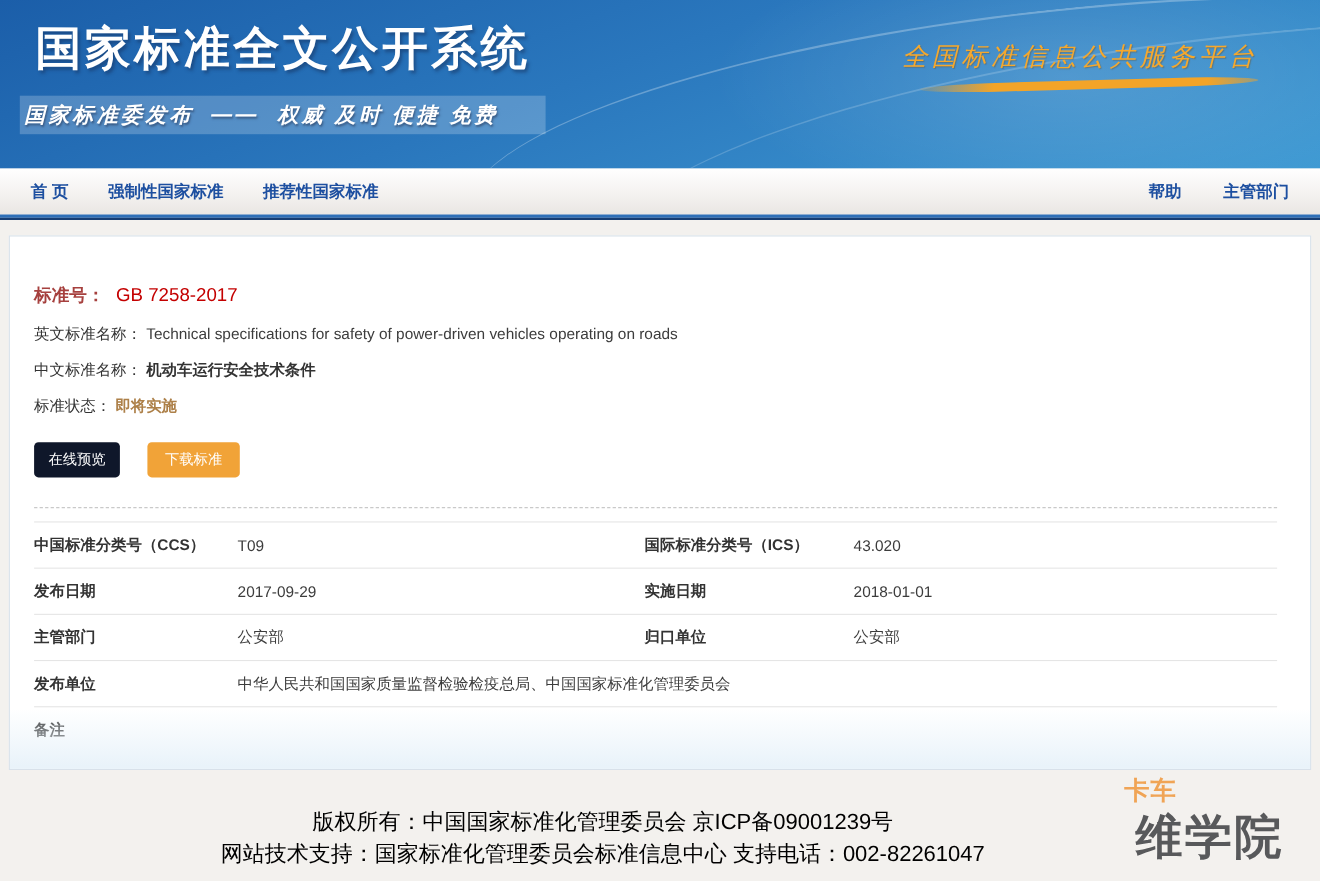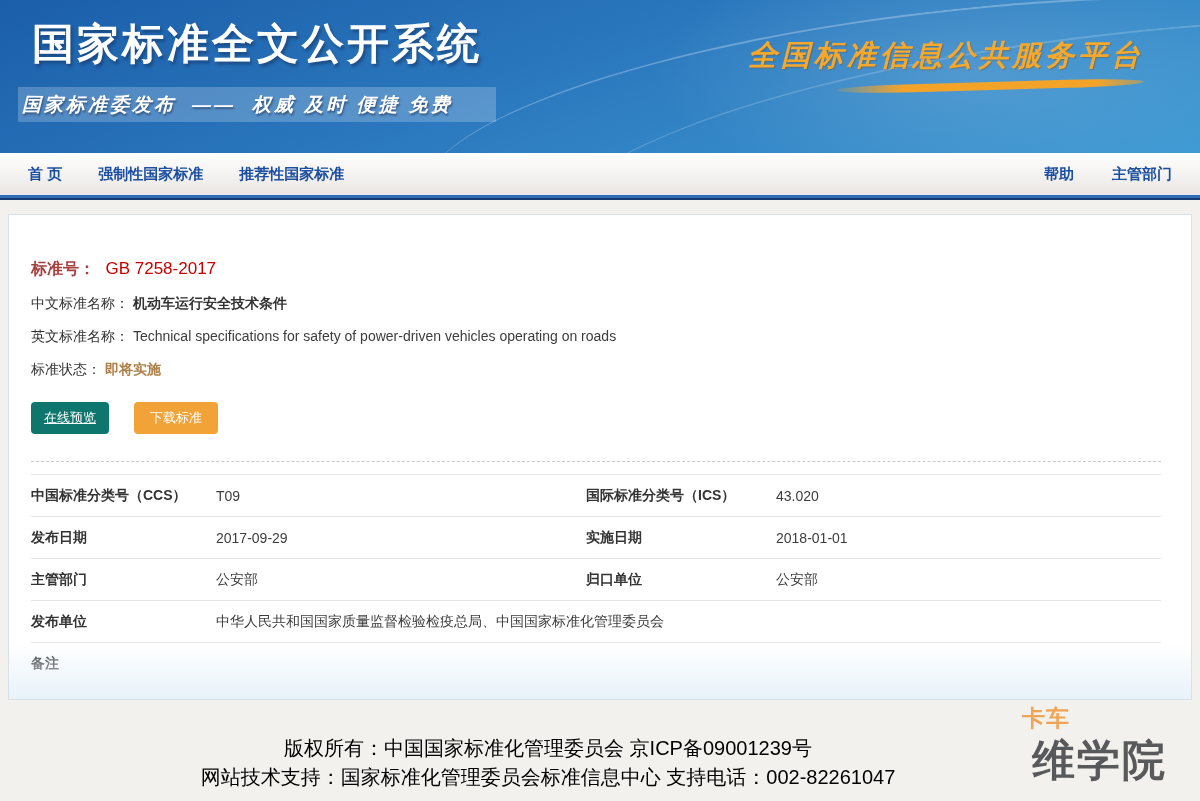--- a/index.html
+++ b/index.html
@@ -48,21 +48,21 @@
     color: #ffffff; font-weight: bold; font-style: italic;
     font-size: 19px; letter-spacing: 3px;
     text-shadow: 1px 2px 2px rgba(30,40,70,0.55);
   }
   .sub-dash { margin: 0 16px; }
   .platform {
     position: absolute; right: 56px; top: 36px;
     text-align: right;
   }
   .platform-name {
-    color: #f6a82c; font-size: 29px; font-weight: bold; font-style: italic;
+    color: #f6a82c; font-size: 23px; font-weight: normal; font-style: italic;
     letter-spacing: 4px;
     text-shadow: 1px 1px 1px rgba(120,70,0,0.35);
     white-space: nowrap;
   }
   .platform-underline {
     margin-top: 6px; margin-left: -6px;
     width: 308px; height: 8px;
     background: linear-gradient(to right, rgba(243,164,40,0.15), #f3a428 22%, #f3a428 85%, rgba(243,164,40,0.45));
     border-radius: 50% / 100%;
     transform: rotate(-1.6deg);
@@ -116,21 +116,21 @@
   .meta-value { color: #3c3c3c; }
   .status-value { color: #ad8049; font-weight: bold; }
 
   .actions { margin-top: 23px; display: flex; }
   .btn {
     border: none; border-radius: 4px;
     font-size: 13px; color: #ffffff;
     padding: 7px 13px; cursor: pointer;
     font-family: "Liberation Sans", "DejaVu Sans", sans-serif;
   }
-  .btn-preview { background: #0f766e; text-decoration: underline; }
+  .btn-preview { background: #0f172a; }
   .btn-download { background: #f1a338; margin-left: 25px; padding: 7px 16px; }
 
   .dashed-sep {
     margin-top: 27px;
     border-top: 1px dashed #c9c9c9;
     height: 0;
   }
 
   .details { margin-top: 12px; border-top: 1px solid #e5e5e5; }
   .detail-row {
@@ -211,27 +211,27 @@
 <div class="nav-line-dark"></div>
 
 <div class="card">
 
   <div class="std-number">
     <span class="std-number-label">标准号：</span>
     <span class="std-number-value">GB 7258-2017</span>
   </div>
 
   <div class="meta-row">
+    <span class="meta-label">英文标准名称：</span>
+    <span class="meta-value">Technical specifications for safety of power-driven vehicles operating on roads</span>
+  </div>
+
+  <div class="meta-row">
     <span class="meta-label">中文标准名称：</span>
     <span class="meta-value-bold">机动车运行安全技术条件</span>
-  </div>
-
-  <div class="meta-row">
-    <span class="meta-label">英文标准名称：</span>
-    <span class="meta-value">Technical specifications for safety of power-driven vehicles operating on roads</span>
   </div>
 
   <div class="meta-row">
     <span class="meta-label">标准状态：</span>
     <span class="status-value">即将实施</span>
   </div>
 
   <div class="actions">
     <button class="btn btn-preview">在线预览</button>
     <button class="btn btn-download">下载标准</button>

